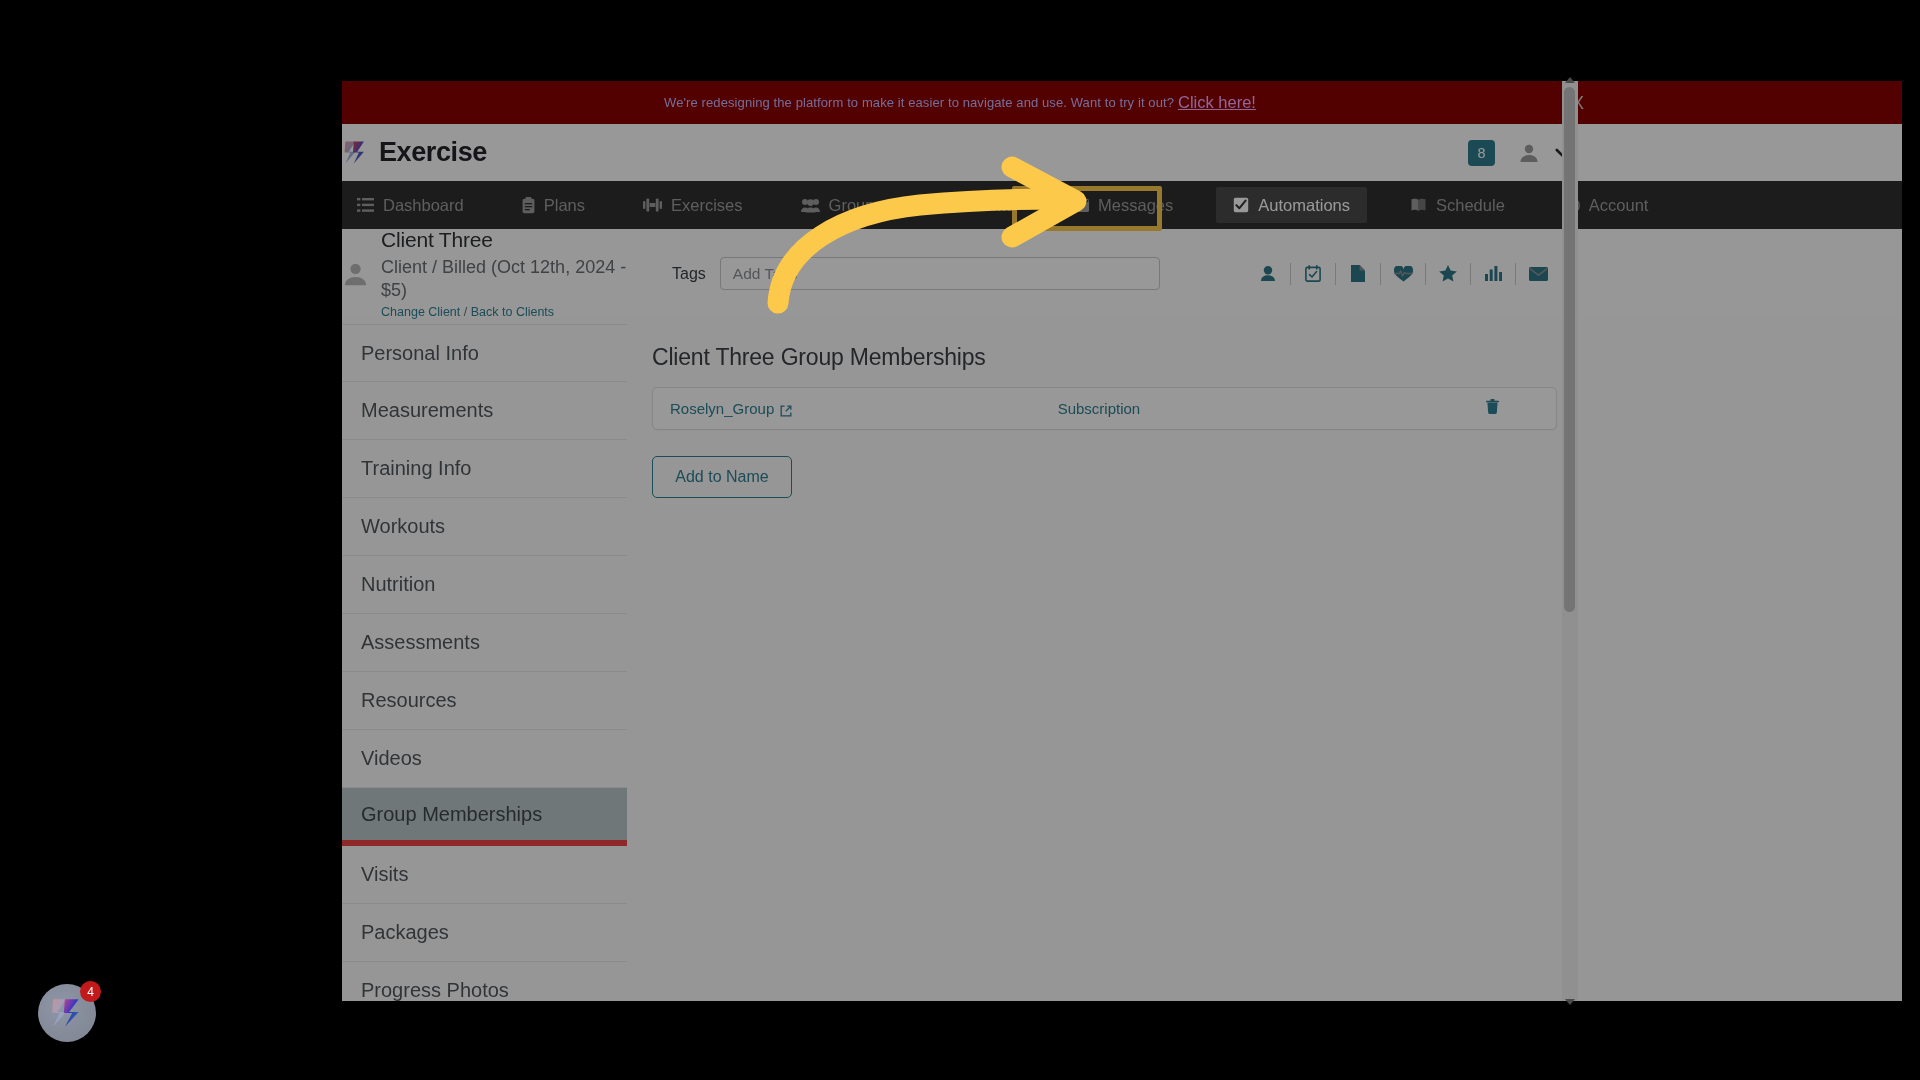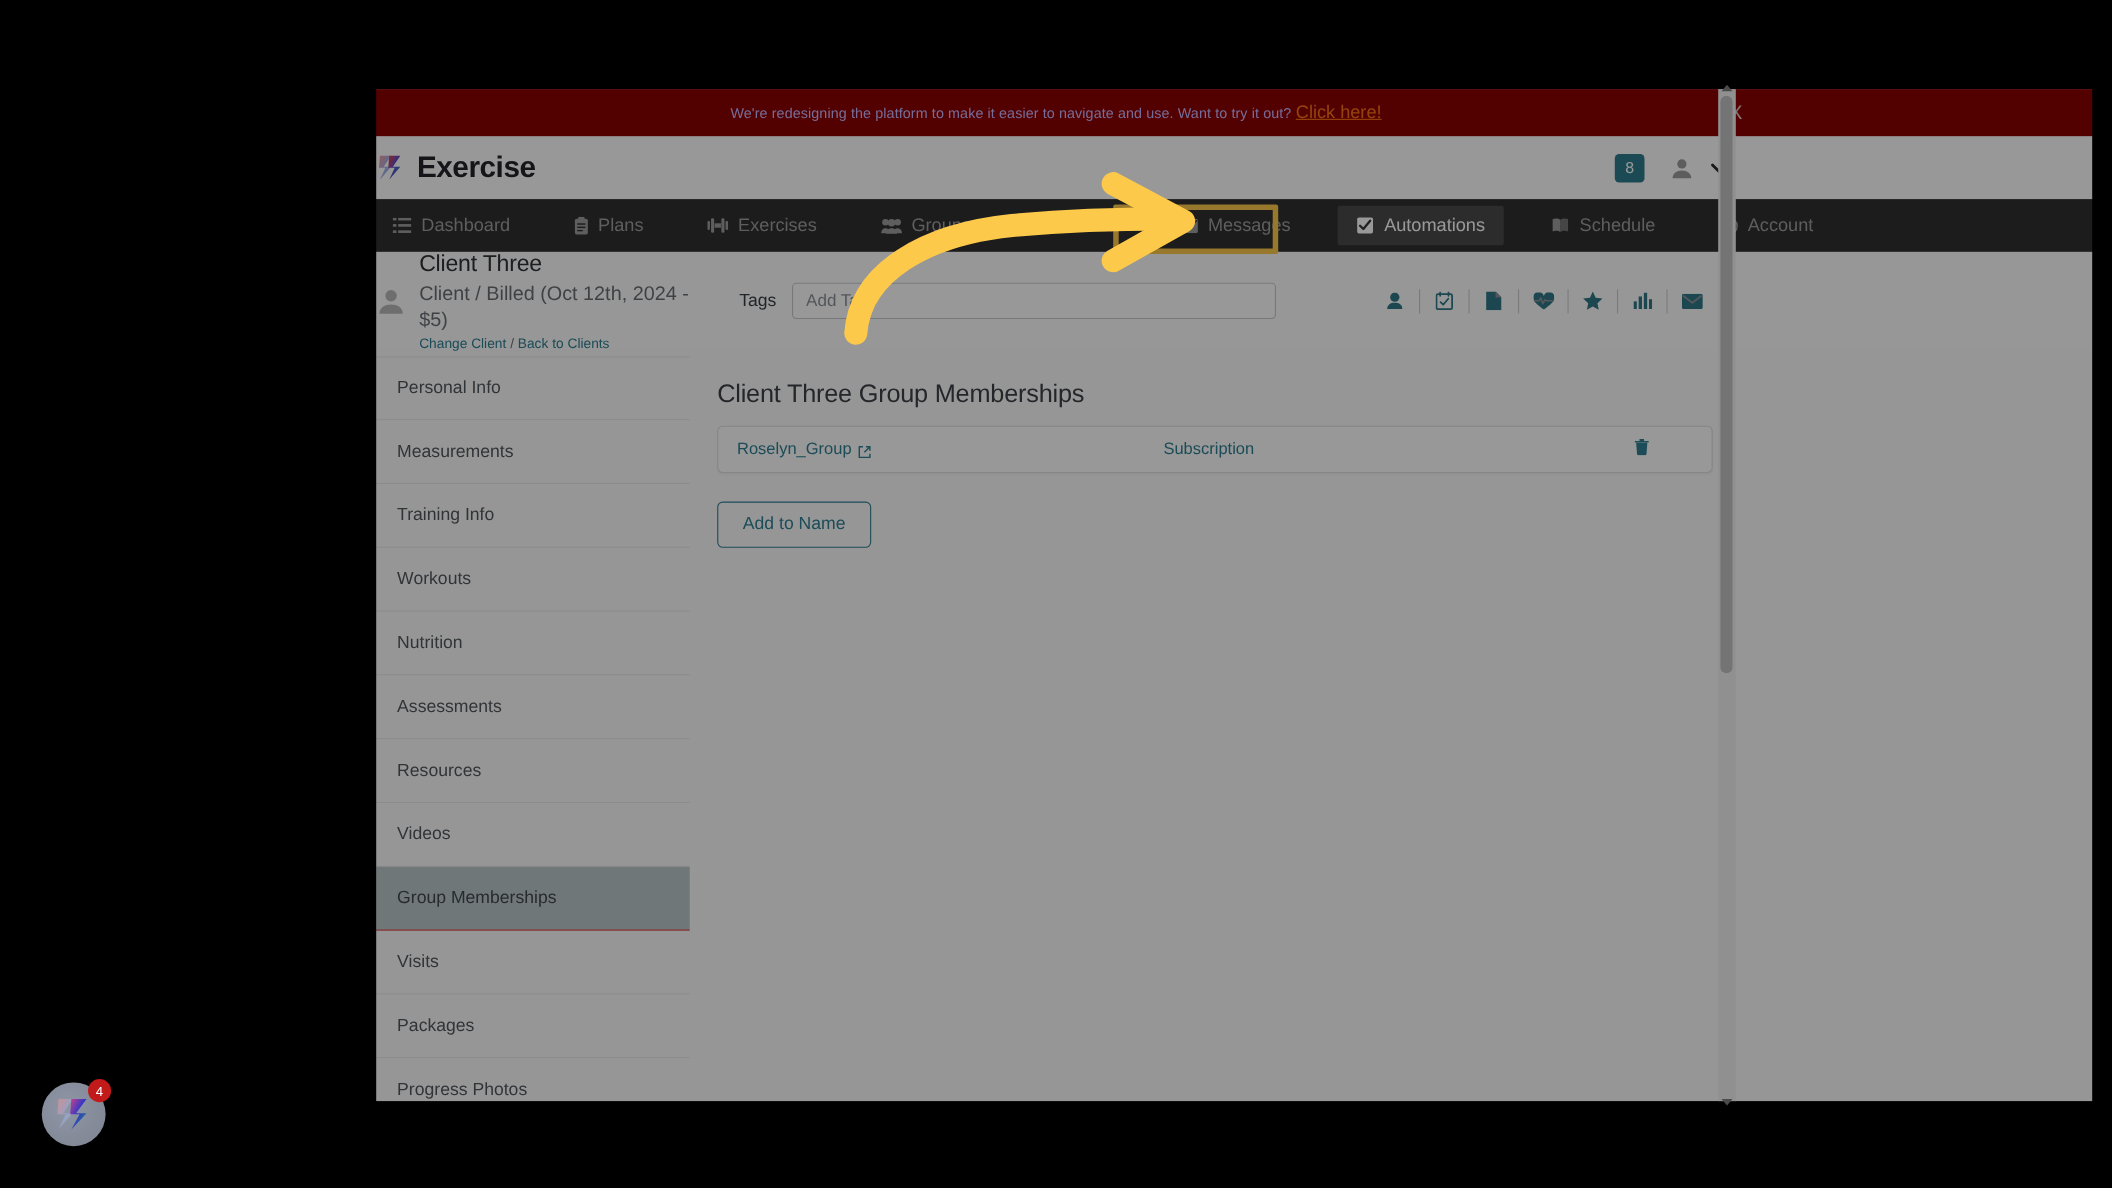--- a/index.html
+++ b/index.html
@@ -49,21 +49,21 @@
     display: flex;
     align-items: center;
     justify-content: center;
   }
   #banner-text {
     color: #c4b5fd;
     font-size: 13px;
     letter-spacing: .1px;
   }
   #banner-link {
-    color: #f97316;
+    color: #f0abfc;
     text-decoration: underline;
     font-size: 16.5px;
     margin-left: 4px;
     cursor: pointer;
   }
   #banner-close {
     position: absolute;
     right: 336px; top: 50%;
     transform: translateY(-50%);
     color: #ddc9c9;
@@ -217,30 +217,30 @@
   }
   #side-nav {
     width: 285px;
     flex: 0 0 285px;
     padding-top: 6px;
   }
   .side-item {
     height: 58px;
     display: flex; align-items: center;
     padding-left: 19px;
-    font-size: 16px;
+    font-size: 20px;
     color: #53585d;
     border-bottom: 1px solid #e6e8ea;
     cursor: pointer;
   }
   .side-item:first-child { border-top: 1px solid #e6e8ea; }
   .side-item.active {
     background: #b9c6ca;
     color: #44484c;
-    border-bottom: 1px solid #ef4444;
+    border-bottom: 6px solid #ef4444;
   }
 
   #content {
     flex: 1;
     padding: 26px 0 0 25px;
   }
   #content-title {
     font-size: 23px;
     color: #3c4045;
     letter-spacing: -.2px;

